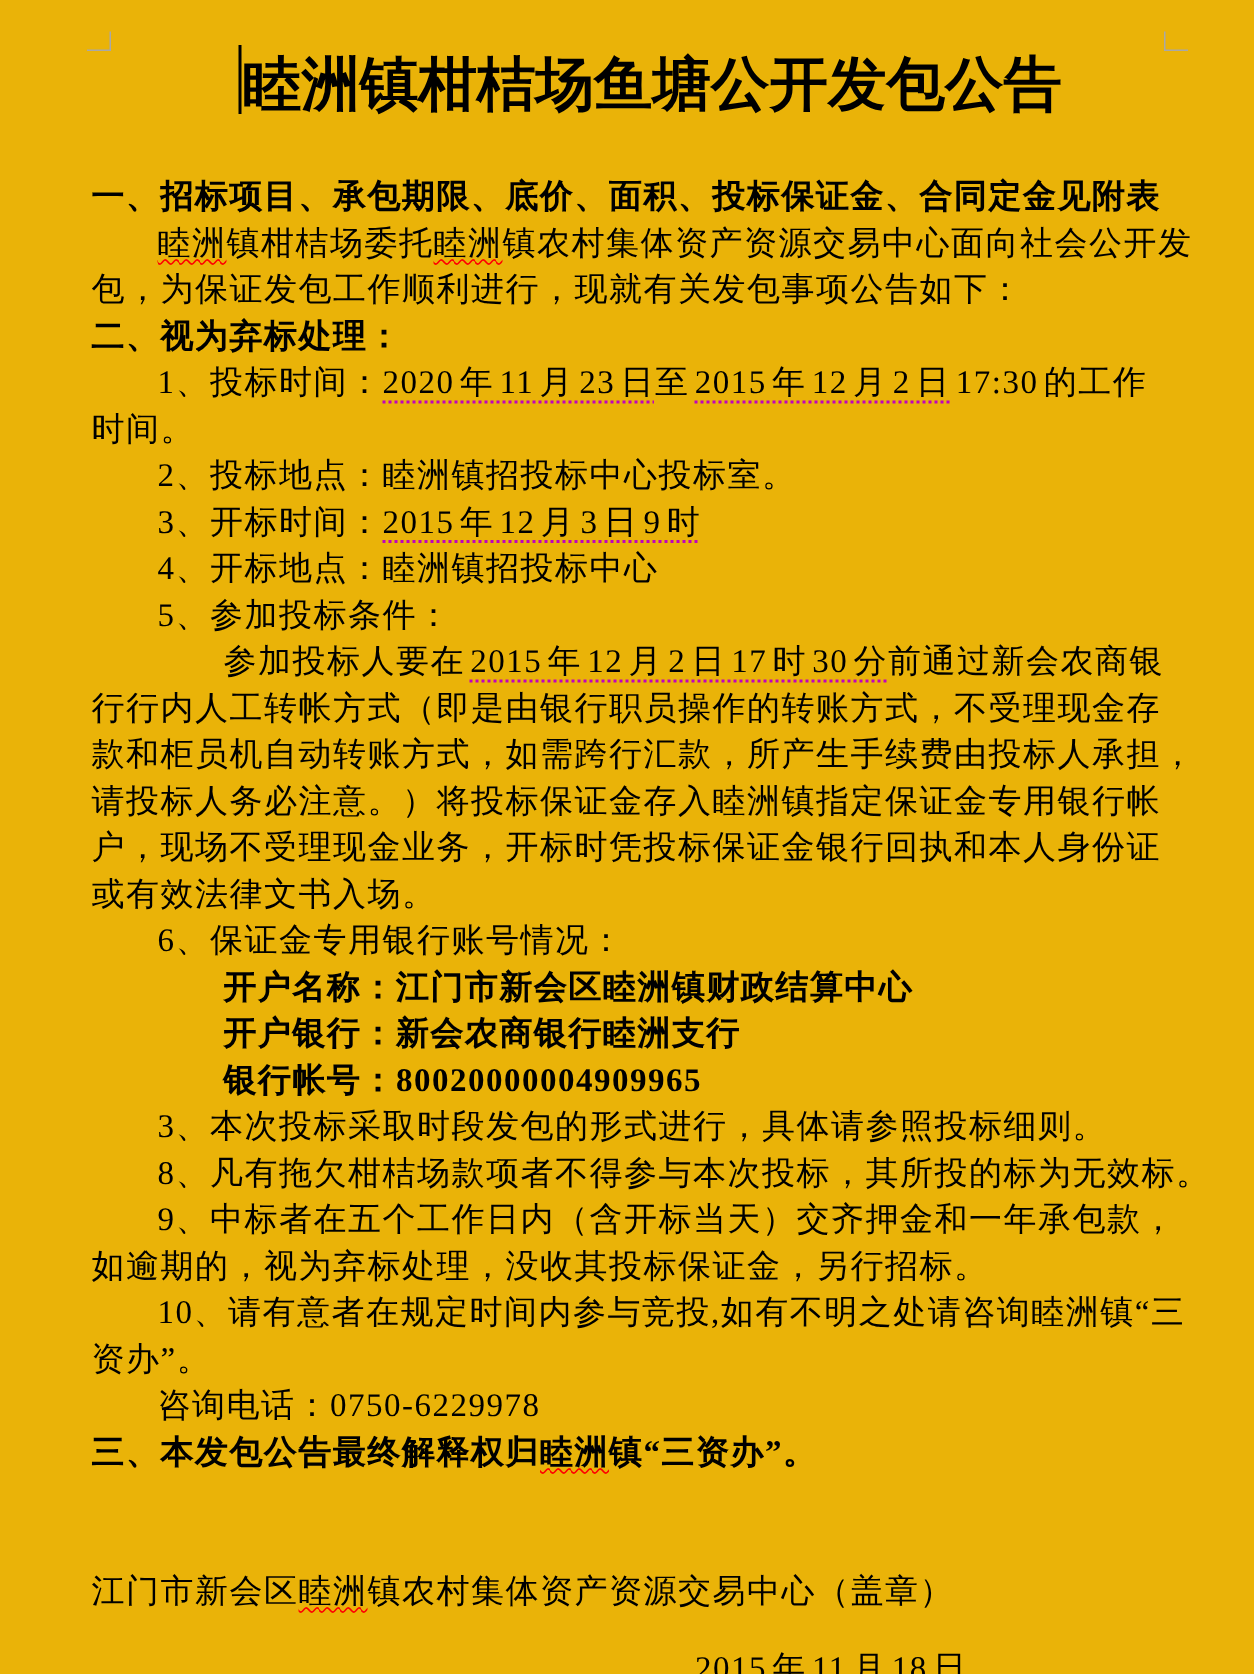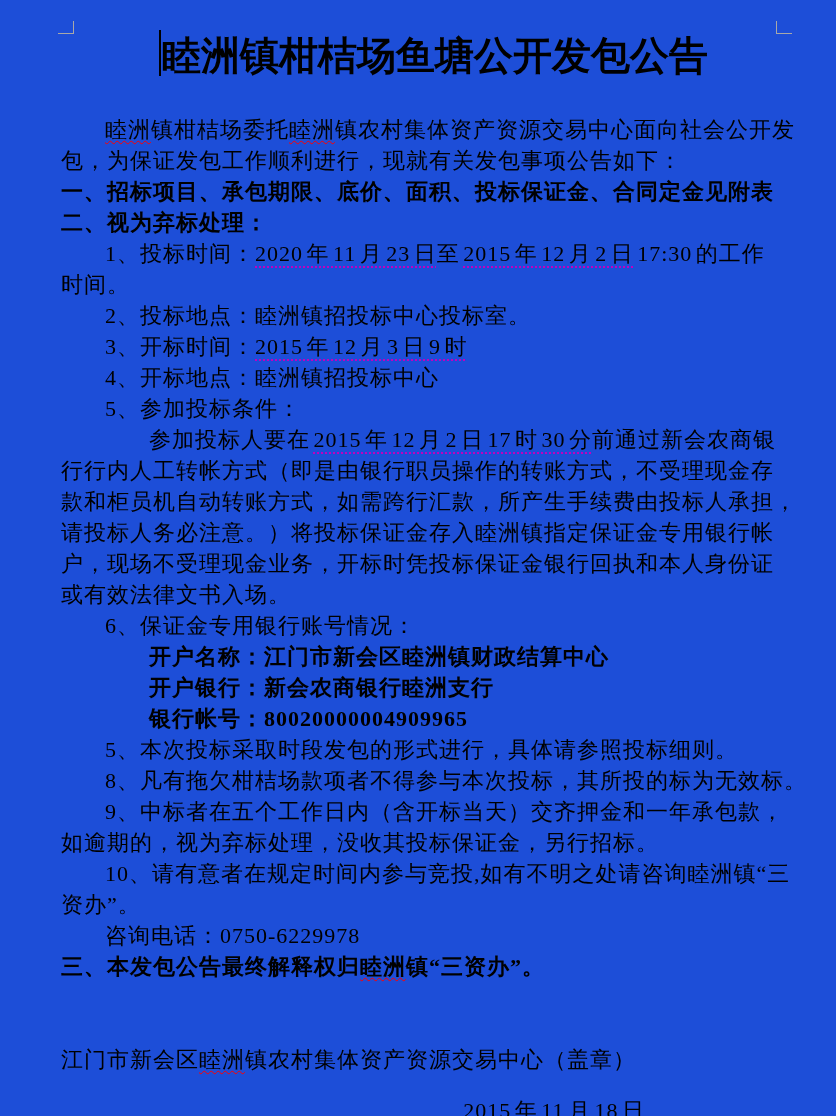--- a/index.html
+++ b/index.html
@@ -1,19 +1,19 @@
 <!DOCTYPE html>
 <html><head>
 <meta charset="utf-8">
 <style>
   html,body{margin:0;padding:0;background:#ffffff;}
   .page{
     position:relative;
     width:836px;height:1116px;
-    background:#1d4ed8;
+    background:#eab308;
     overflow:hidden;
     color:#000;
     font-family:"Liberation Serif","DejaVu Serif",serif;
   }
   
   .mark{position:absolute;width:15px;height:12px;}
   .mark.tl{left:58px;top:21px;border-right:1px solid #a8a8a8;border-bottom:1px solid #a8a8a8;}
   .mark.tr{left:776px;top:21px;border-left:1px solid #a8a8a8;border-bottom:1px solid #a8a8a8;}
 
   .title-line{
@@ -58,41 +58,41 @@
 </head>
 <body>
 
 <div class="page">
   <div class="mark tl"></div>
   <div class="mark tr"></div>
 
   <div class="title-line"><span class="cursor"></span><span>睦洲镇柑桔场鱼塘公开发包公告</span></div>
 
   <div class="doc">
+      <div class="para bold"><span>一、招标项目、承包期限、底价、面积、投标保证金、合同定金见附表</span></div>
       <div class="para body" style="text-indent: 44px;"><span class="wavy">睦洲</span><span>镇柑桔场委托</span><span class="wavy">睦洲</span><span>镇农村集体资产资源交易中心面向社会公开发
 包，为保证发包工作顺利进行，现就有关发包事项公告如下：</span></div>
-      <div class="para bold"><span>一、招标项目、承包期限、底价、面积、投标保证金、合同定金见附表</span></div>
       <div class="para bold"><span>二、视为弃标处理：</span></div>
       <div class="para body" style="text-indent: 44px;"><span>1、投标时间：</span><span class="dotted">2020 年 11 月 23 日</span><span>至 </span><span class="dotted">2015 年 12 月 2 日</span><span> 17:30 的工作
 时间。</span></div>
       <div class="para body" style="text-indent: 44px;"><span>2、投标地点：睦洲镇招投标中心投标室。</span></div>
       <div class="para body" style="text-indent: 44px;"><span>3、开标时间：</span><span class="dotted">2015 年 12 月 3 日 9 时</span></div>
       <div class="para body" style="text-indent: 44px;"><span>4、开标地点：睦洲镇招投标中心</span></div>
       <div class="para body" style="text-indent: 44px;"><span>5、参加投标条件：</span></div>
       <div class="para body" style="text-indent: 88px;"><span>参加投标人要在 </span><span class="dotted">2015 年 12 月 2 日 17 时 30 分</span><span>前通过新会农商银
 行行内人工转帐方式（即是由银行职员操作的转账方式，不受理现金存
 款和柜员机自动转账方式，如需跨行汇款，所产生手续费由投标人承担，
 请投标人务必注意。）将投标保证金存入睦洲镇指定保证金专用银行帐
 户，现场不受理现金业务，开标时凭投标保证金银行回执和本人身份证
 或有效法律文书入场。</span></div>
       <div class="para body" style="text-indent: 44px;"><span>6、保证金专用银行账号情况：</span></div>
       <div class="para bold" style="text-indent: 88px;"><span>开户名称：江门市新会区睦洲镇财政结算中心</span></div>
       <div class="para bold" style="text-indent: 88px;"><span>开户银行：新会农商银行睦洲支行</span></div>
       <div class="para bold" style="text-indent: 88px;"><span>银行帐号：80020000004909965</span></div>
-      <div class="para body" style="text-indent: 44px;"><span>5、本次投标采取时段发包的形式进行，具体请参照投标细则。</span></div>
+      <div class="para body" style="text-indent: 44px;"><span>3、本次投标采取时段发包的形式进行，具体请参照投标细则。</span></div>
       <div class="para body" style="text-indent: 44px;"><span>8、凡有拖欠柑桔场款项者不得参与本次投标，其所投的标为无效标。</span></div>
       <div class="para body" style="text-indent: 44px;"><span>9、中标者在五个工作日内（含开标当天）交齐押金和一年承包款，
 如逾期的，视为弃标处理，没收其投标保证金，另行招标。</span></div>
       <div class="para body" style="text-indent: 44px;"><span>10、请有意者在规定时间内参与竞投,如有不明之处请咨询睦洲镇“三
 资办”。</span></div>
       <div class="para body" style="text-indent: 44px;"><span>咨询电话：0750-6229978</span></div>
       <div class="para bold"><span>三、本发包公告最终解释权归</span><span class="wavy">睦洲</span><span>镇“三资办”。</span></div>
       <div class="para spacer"></div>
       <div class="para body align-right"><span>江门市新会区</span><span class="wavy">睦洲</span><span>镇农村集体资产资源交易中心（盖章）</span></div>
       <div class="para body align-date"><span class="dotted">2015 年 11 月 18 日</span></div>

